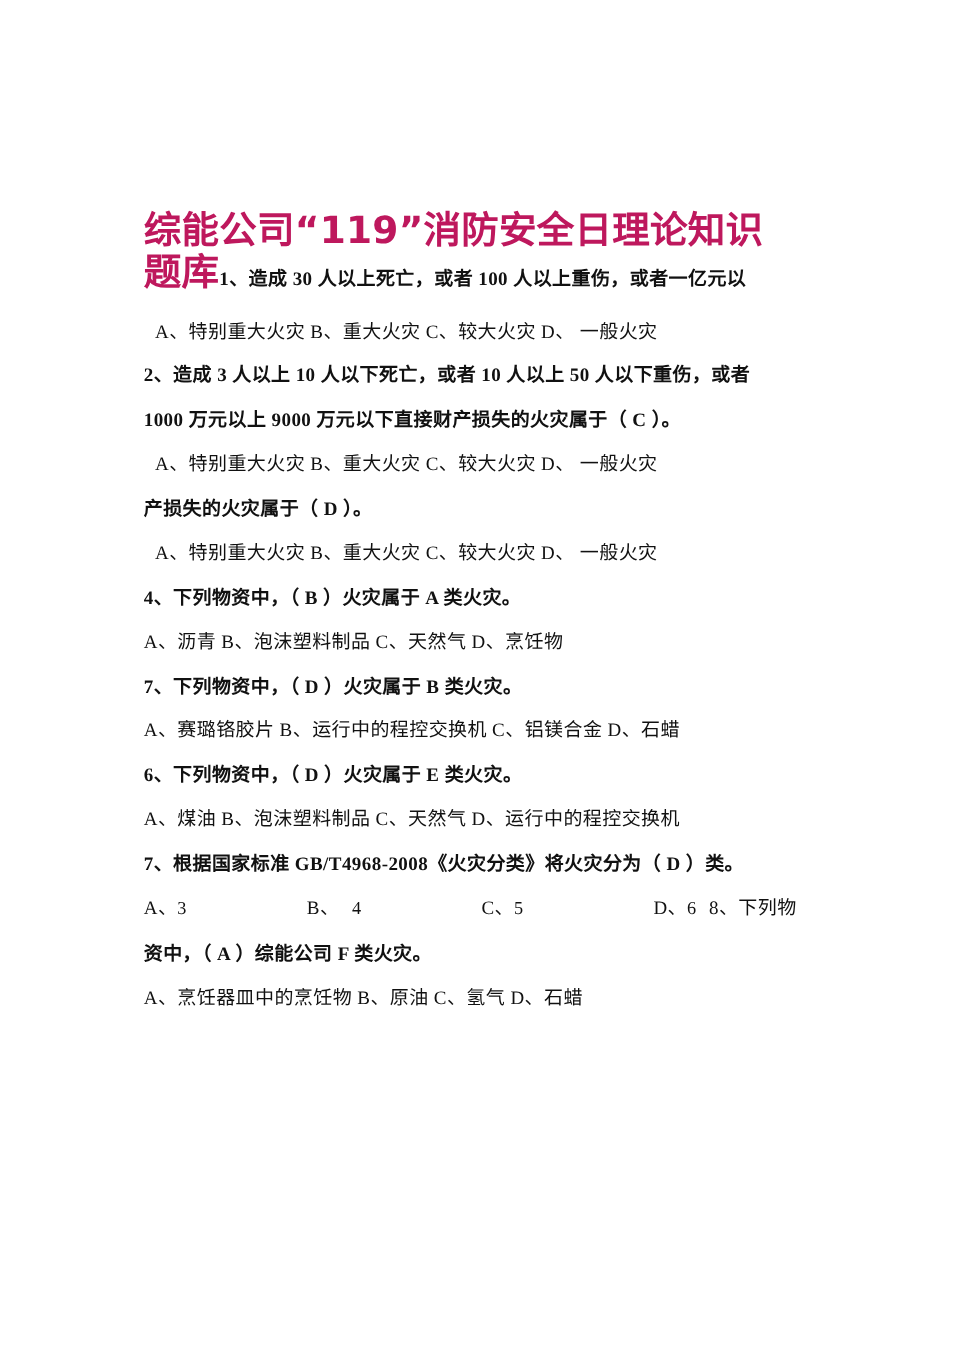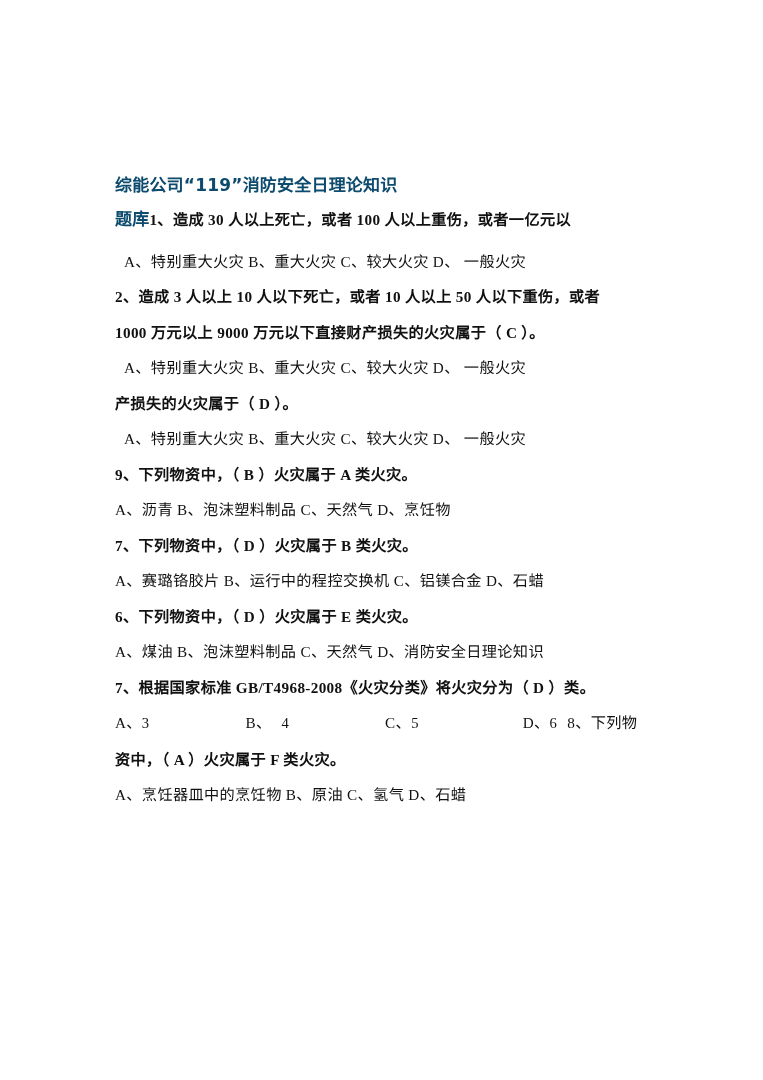--- a/index.html
+++ b/index.html
@@ -22,26 +22,26 @@
     width: 763px;
     height: 1080px;
     box-sizing: border-box;
     padding: 168px 118px 0 115px;
   }
 
   
   .doc-title {
     font-family: "DejaVu Sans", "Liberation Sans", sans-serif;
     font-weight: bold;
-    font-size: 17px;
+    font-size: 30px;
     line-height: 34px;
     letter-spacing: 0.2px;
     margin: 0;
     display: inline;
-    color: #0c4a6e;
+    color: #be185d;
   }
 
   
   .title-flow {
     margin: 0 0 6px 0;
     text-align: justify;
     text-justify: inter-character;
   }
 
   
@@ -94,29 +94,29 @@
 
   <p class="opts">A、特别重大火灾   B、重大火灾    C、较大火灾 D、 一般火灾</p>
 
   <p class="q">2、造成 3 人以上 10 人以下死亡，或者 10 人以上 50 人以下重伤，或者</p>
   <p class="q">1000 万元以上 9000 万元以下直接财产损失的火灾属于（ C ）。</p>
   <p class="opts">A、特别重大火灾   B、重大火灾    C、较大火灾 D、 一般火灾</p>
 
   <p class="q">产损失的火灾属于（ D ）。</p>
   <p class="opts">A、特别重大火灾   B、重大火灾    C、较大火灾 D、 一般火灾</p>
 
-  <p class="q">9、下列物资中，（ B ）火灾属于 A 类火灾。</p>
+  <p class="q">4、下列物资中，（ B ）火灾属于 A 类火灾。</p>
   <p class="opts flush">A、沥青  B、泡沫塑料制品  C、天然气  D、烹饪物</p>
 
   <p class="q">7、下列物资中，（ D ）火灾属于 B 类火灾。</p>
   <p class="opts flush">A、赛璐铬胶片 B、运行中的程控交换机 C、铝镁合金 D、石蜡</p>
 
   <p class="q">6、下列物资中，（ D ）火灾属于 E 类火灾。</p>
-  <p class="opts flush">A、煤油  B、泡沫塑料制品  C、天然气  D、消防安全日理论知识</p>
+  <p class="opts flush">A、煤油  B、泡沫塑料制品  C、天然气  D、运行中的程控交换机</p>
 
   <p class="q">7、根据国家标准 GB/T4968-2008《火灾分类》将火灾分为（ D ）类。</p>
 
   <p class="opts flush"><span>A、</span><span class="lat">3</span><span class="gap-lg"></span><span>B、</span><span class="gap-sm"></span><span class="lat">4</span><span class="gap-lg"></span><span>C、</span><span class="lat">5</span><span class="gap-xl"></span><span>D、</span><span class="lat">6</span><span class="gap-sm"></span><span>8、下列物</span></p>
 
-  <p class="q">资中，（ A ）火灾属于 F 类火灾。</p>
+  <p class="q">资中，（ A ）综能公司 F 类火灾。</p>
   <p class="opts flush">A、烹饪器皿中的烹饪物  B、原油  C、氢气   D、石蜡</p>
 
 </div>
 
 </body></html>

